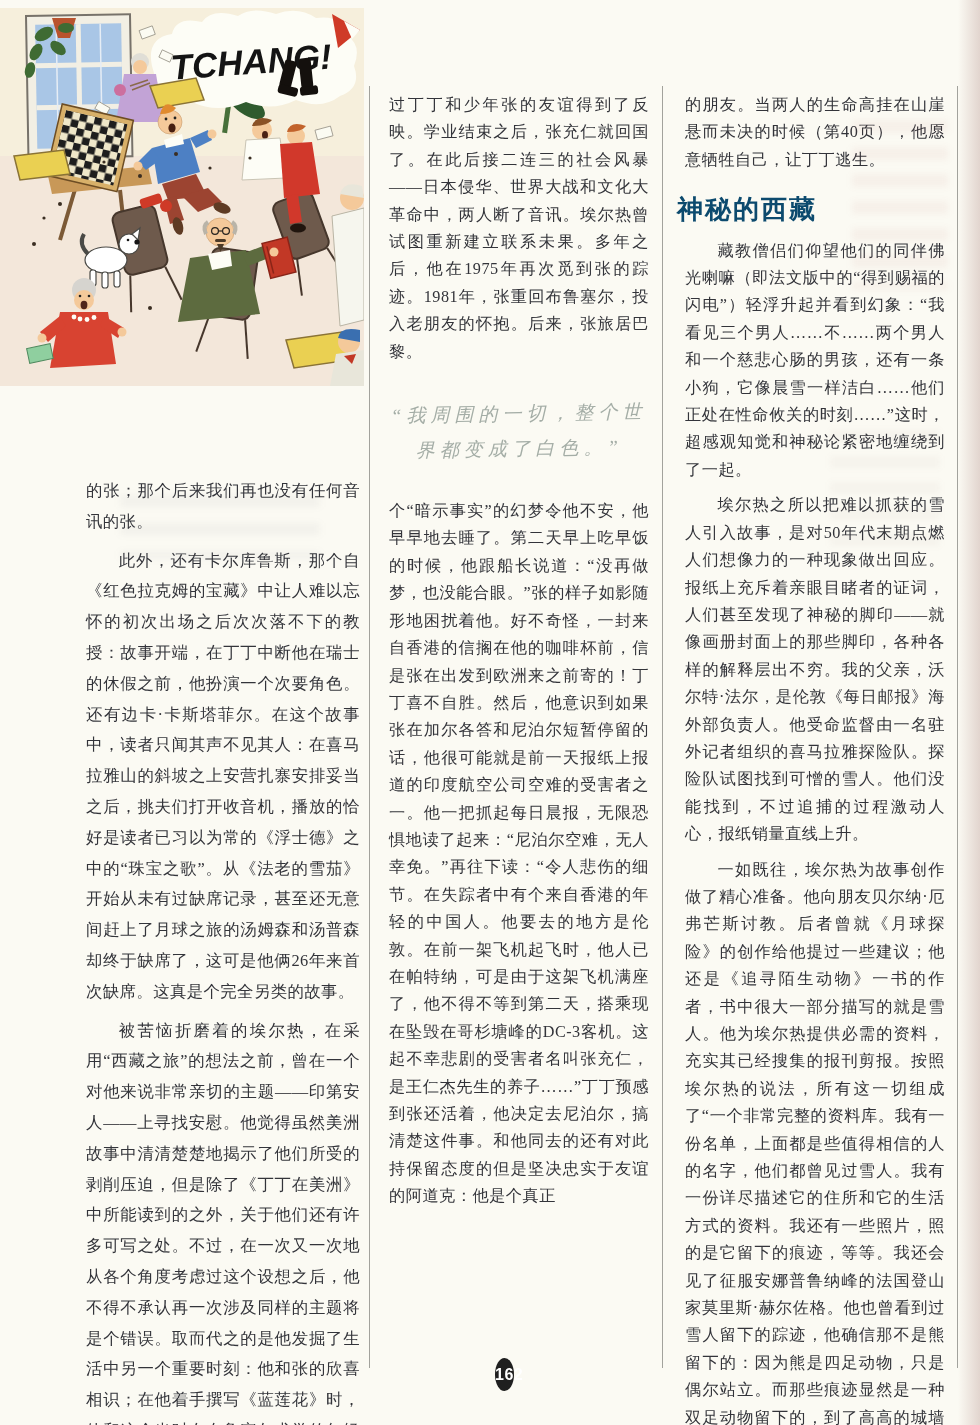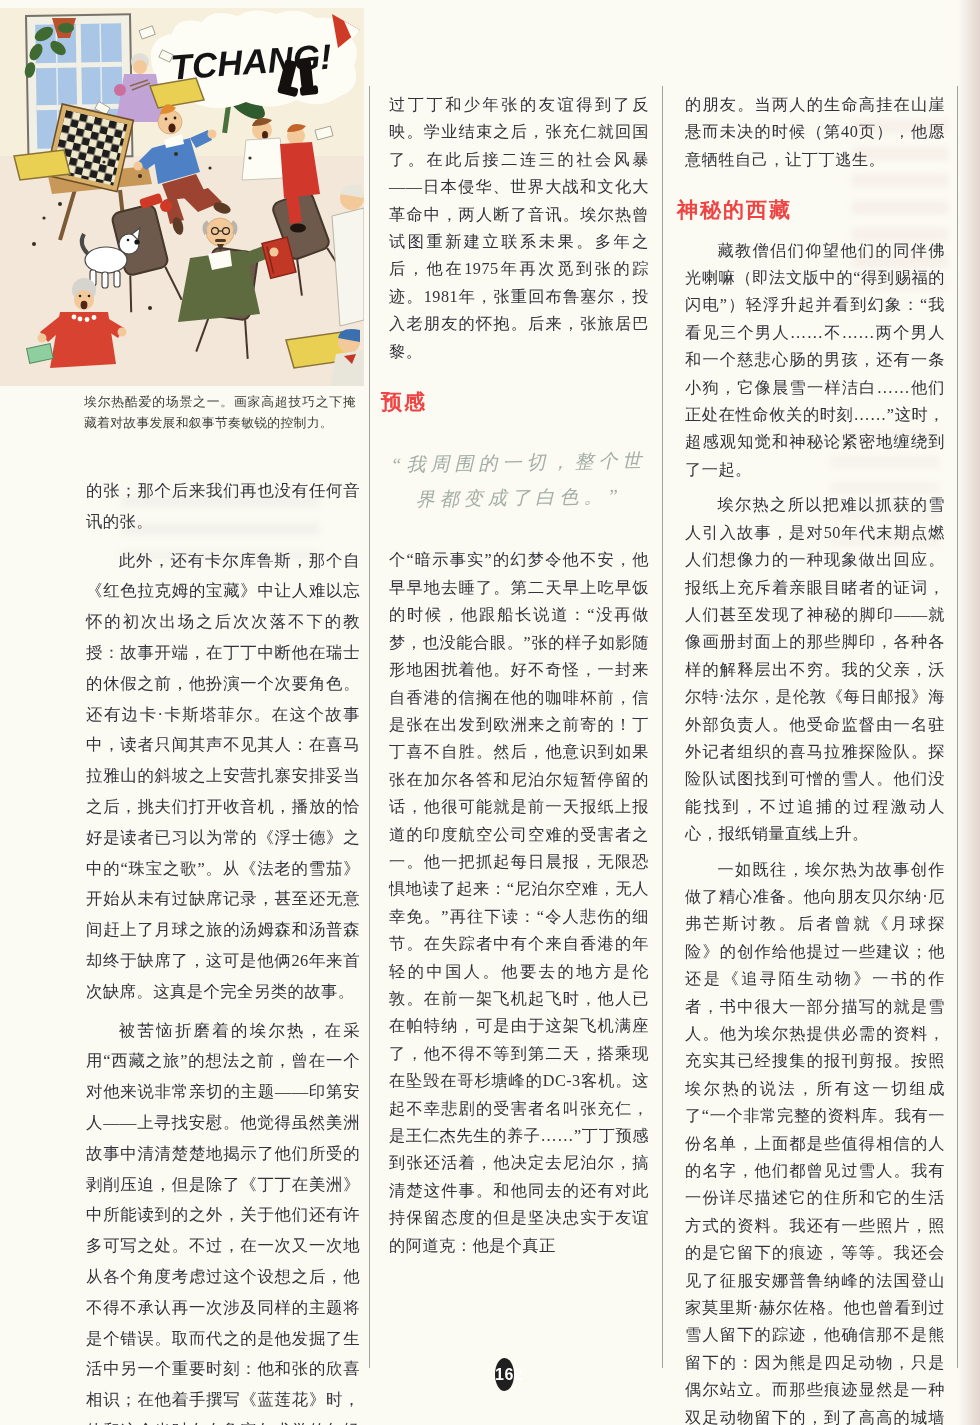--- a/index.html
+++ b/index.html
@@ -27,21 +27,21 @@
   
   .col{position:absolute;text-align:justify;}
   .col p{margin:8px;}
   .col p.ind{text-indent:2em;}
   .col1{left:78px;top:468px;width:290px;font-size:16.4px;line-height:30.8px;letter-spacing:.4px;}
   .col2{left:381px;top:84px;width:276px;font-size:16.2px;line-height:27.4px;letter-spacing:.5px;}
   .col3{left:677px;top:84px;width:276px;font-size:16.2px;line-height:27.4px;letter-spacing:.5px;}
 
   .col h2{
     font-family:"Liberation Sans","DejaVu Sans",sans-serif;
-    font-size:21px;font-weight:bold;color:#ef4444;
+    font-size:26px;font-weight:bold;color:#0c4a6e;
     letter-spacing:2px;margin:22px 0 14px;text-align:left;
   }
 
   .quote{
     margin:30px 4px 32px;text-align:center;
     font-style:italic;color:#a4ada6;
     font-size:19px;line-height:35px;letter-spacing:5px;
     transform:rotate(-1deg);
   }
 
@@ -289,33 +289,31 @@
           <circle cx="210" cy="160" r="1.6"></circle>
         <circle cx="34" cy="236" r="2"></circle>
           <circle cx="150" cy="300" r="2"></circle>
         <circle cx="250" cy="150" r="1.6"></circle>
       </g>
       <circle cx="166" cy="198" r="6" fill="#cf3a27"></circle>
       <rect x="140" y="188" width="22" height="10" rx="3" fill="#cf3a27" transform="rotate(-18 151 193)"></rect>
     </svg>
   </div>
 
-  <div class="caption">埃尔热酷爱的场景之一。画家高超技巧之下掩藏着对故事发展和叙事节奏敏锐的控制力。</div>
 
   <div class="col col1">
     <p class="noind">的张；那个后来我们再也没有任何音讯的张。</p>
     <p class="ind">此外，还有卡尔库鲁斯，那个自《红色拉克姆的宝藏》中让人难以忘怀的初次出场之后次次落不下的教授：故事开端，在丁丁中断他在瑞士的休假之前，他扮演一个次要角色。还有边卡·卡斯塔菲尔。在这个故事中，读者只闻其声不见其人：在喜马拉雅山的斜坡之上安营扎寨安排妥当之后，挑夫们打开收音机，播放的恰好是读者已习以为常的《浮士德》之中的“珠宝之歌”。从《法老的雪茄》开始从未有过缺席记录，甚至还无意间赶上了月球之旅的汤姆森和汤普森却终于缺席了，这可是他俩26年来首次缺席。这真是个完全另类的故事。</p>
     <p class="ind">被苦恼折磨着的埃尔热，在采用“西藏之旅”的想法之前，曾在一个对他来说非常亲切的主题——印第安人——上寻找安慰。他觉得虽然美洲故事中清清楚楚地揭示了他们所受的剥削压迫，但是除了《丁丁在美洲》中所能读到的之外，关于他们还有许多可写之处。不过，在一次又一次地从各个角度考虑过这个设想之后，他不得不承认再一次涉及同样的主题将是个错误。取而代之的是他发掘了生活中另一个重要时刻：他和张的欣喜相识；在他着手撰写《蓝莲花》时，他和这个当时在布鲁塞尔求学的年轻中国雕塑家之间的合作。在此刻的艰难时光，埃尔热无限怅惘地回忆起两人的友情。这种感情在他的作品中通</p>
   </div>
 
   <div class="vrule r1"></div>
 
   <div class="col col2">
     <p class="noind">过丁丁和少年张的友谊得到了反映。学业结束之后，张充仁就回国了。在此后接二连三的社会风暴——日本侵华、世界大战和文化大革命中，两人断了音讯。埃尔热曾试图重新建立联系未果。多年之后，他在1975年再次觅到张的踪迹。1981年，张重回布鲁塞尔，投入老朋友的怀抱。后来，张旅居巴黎。</p>
-    <h2>预感</h2>
     <div class="quote">
       <div>“我周围的一切，整个世</div>
       <div>界都变成了白色。”</div>
     </div>
     <p class="noind">个“暗示事实”的幻梦令他不安，他早早地去睡了。第二天早上吃早饭的时候，他跟船长说道：“没再做梦，也没能合眼。”张的样子如影随形地困扰着他。好不奇怪，一封来自香港的信搁在他的咖啡杯前，信是张在出发到欧洲来之前寄的！丁丁喜不自胜。然后，他意识到如果张在加尔各答和尼泊尔短暂停留的话，他很可能就是前一天报纸上报道的印度航空公司空难的受害者之一。他一把抓起每日晨报，无限恐惧地读了起来：“尼泊尔空难，无人幸免。”再往下读：“令人悲伤的细节。在失踪者中有个来自香港的年轻的中国人。他要去的地方是伦敦。在前一架飞机起飞时，他人已在帕特纳，可是由于这架飞机满座了，他不得不等到第二天，搭乘现在坠毁在哥杉塘峰的DC-3客机。这起不幸悲剧的受害者名叫张充仁，是王仁杰先生的养子……”丁丁预感到张还活着，他决定去尼泊尔，搞清楚这件事。和他同去的还有对此持保留态度的但是坚决忠实于友谊的阿道克：他是个真正</p>
   </div>
 
   <div class="vrule r2"></div>
 
   <div class="col col3">

